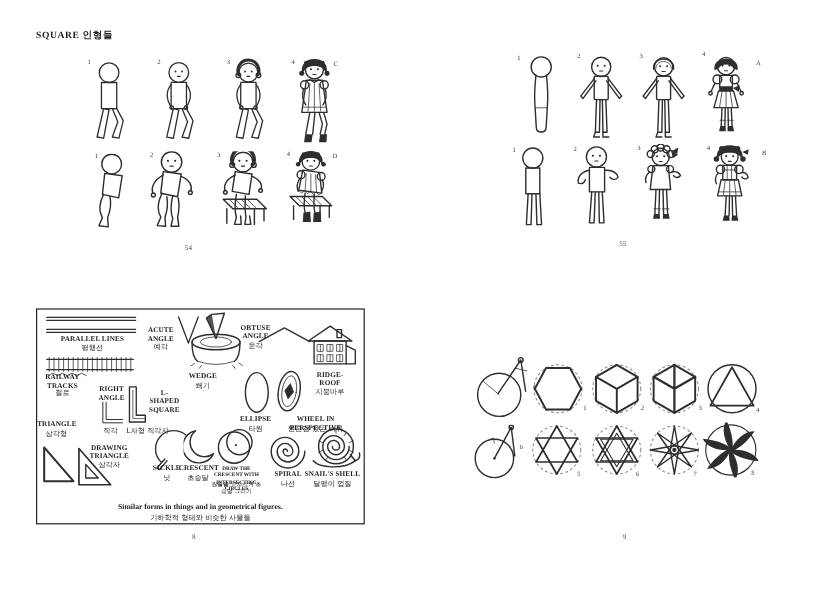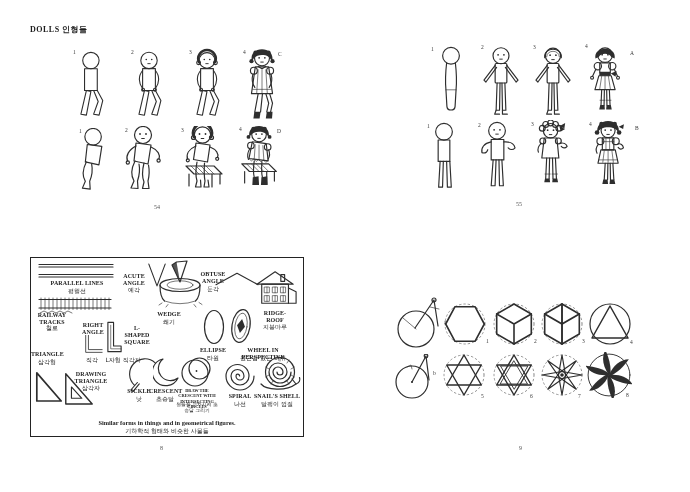--- a/index.html
+++ b/index.html
@@ -22,21 +22,21 @@
   .pg{position:absolute;font-size:6px;color:#555;}
   .panel{position:absolute;left:30px;top:257px;width:274px;height:180px;border:1.6px solid #232323;box-sizing:border-box;}
   .caption{position:absolute;font-size:6.4px;font-weight:700;text-align:center;}
   .captionko{position:absolute;font-size:6px;font-weight:400;text-align:center;font-family:"DejaVu Sans", sans-serif;}
 </style>
 </head>
 <body>
 
 <div class="canvas">
 
-  <div class="title" style="left:30px;top:24px;">DOLLS 인형들</div>
+  <div class="title" style="left:30px;top:24px;">SQUARE 인형들</div>
 
   <span class="num" style="left:73px;top:49px;">1</span>
   <span class="num" style="left:131px;top:49px;">2</span>
   <span class="num" style="left:189px;top:49px;">3</span>
   <span class="num" style="left:243px;top:49px;">4</span>
   <span class="num" style="left:278px;top:51px;">C</span>
 
   <div class="fig" style="left:70px;top:48px;">
     <svg class="draw" width="40" height="76" viewBox="0 0 44 76">
       <circle cx="23" cy="10" r="9"></circle>

